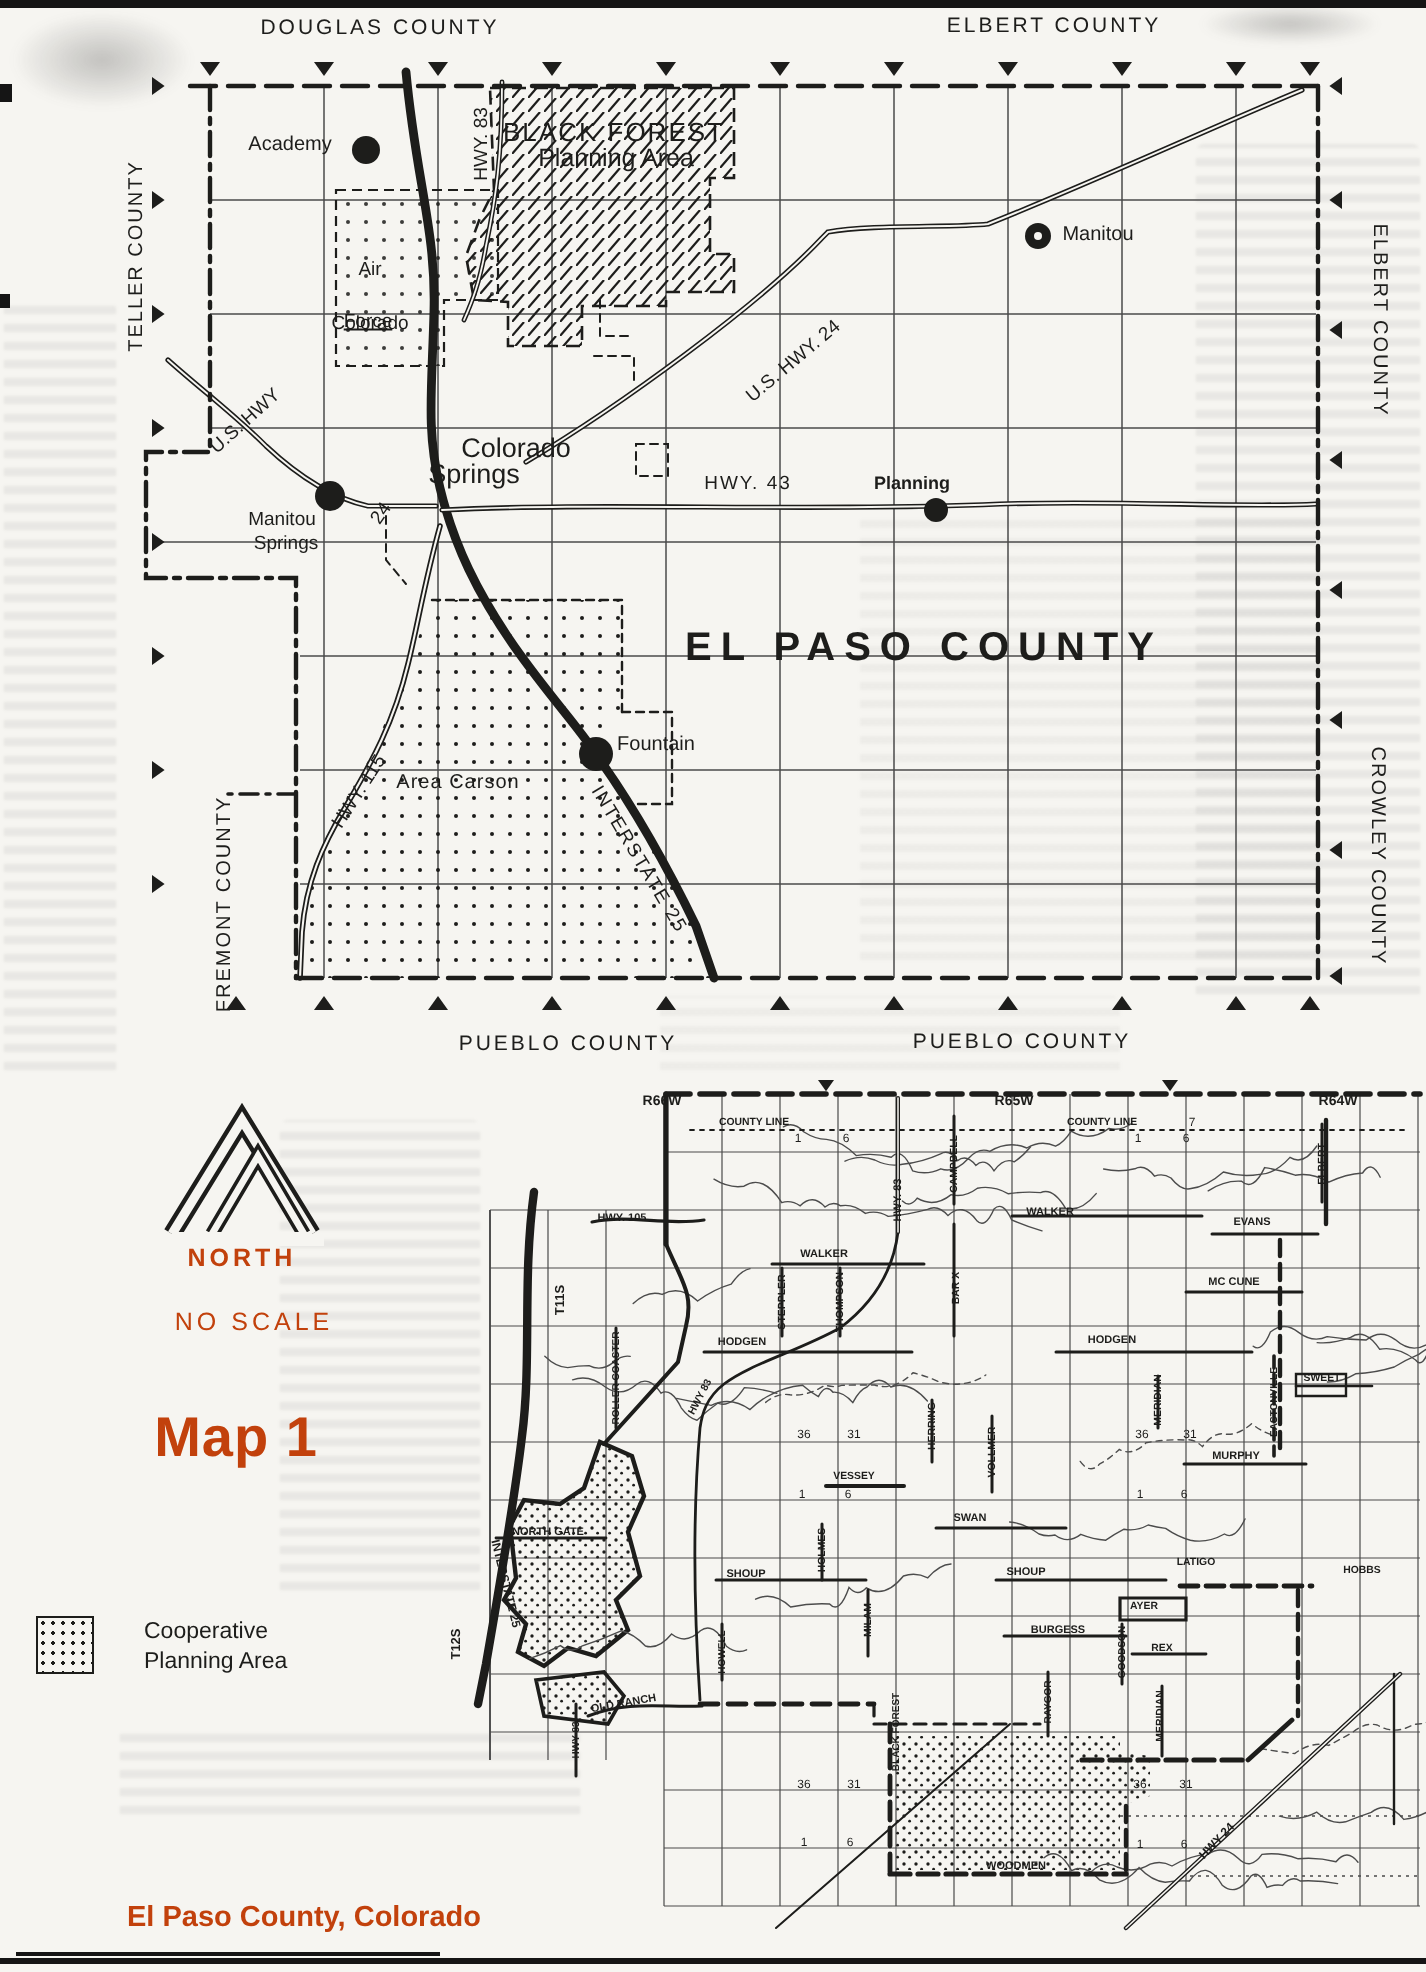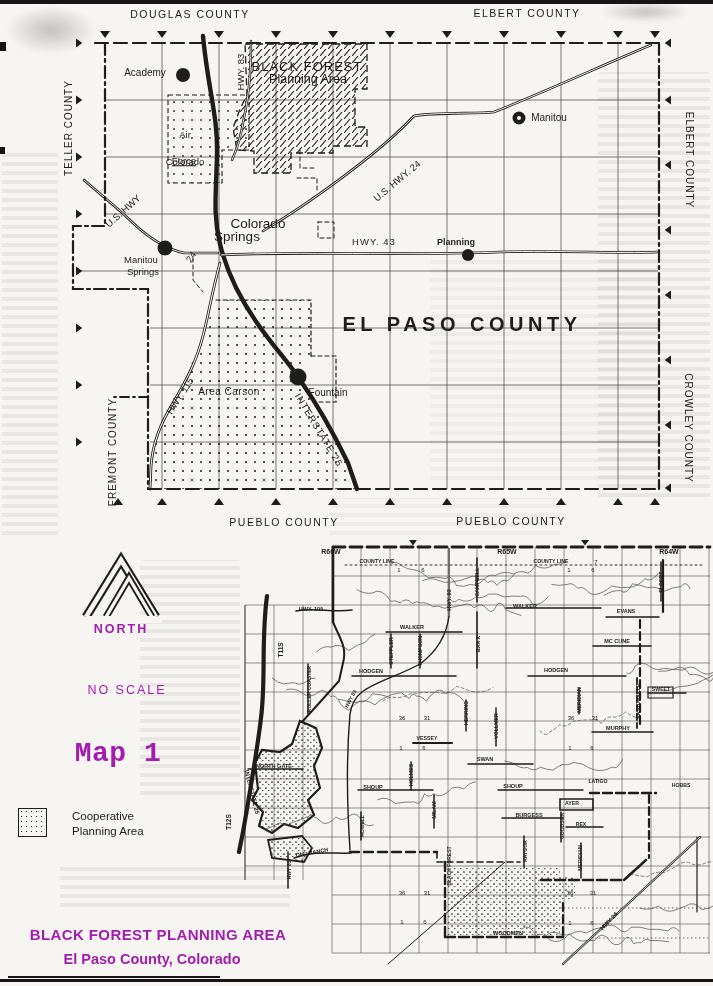--- a/index.html
+++ b/index.html
@@ -9,21 +9,21 @@
   .layer{position:absolute;left:0;top:0;width:713px;height:986px;}
   #labels{z-index:3;}
   .lbl{position:absolute;white-space:nowrap;color:#1d1d1b;line-height:1;}
   .bleed{position:absolute;z-index:1;
          background:repeating-linear-gradient(0deg,rgba(0,0,0,0) 0 5px,rgba(95,95,95,.09) 5px 9px);
          filter:blur(.7px);border-radius:4px;}
   .bleed.faint{background:repeating-linear-gradient(0deg,rgba(0,0,0,0) 0 5px,rgba(95,95,95,.055) 5px 9px);}
   .scanbar{position:absolute;background:#151515;z-index:4;}
   .smudge{position:absolute;z-index:1;filter:blur(2px);
           background:radial-gradient(closest-side,rgba(60,60,60,.28),rgba(60,60,60,0));}
-  .fixedlbl{position:absolute;z-index:3;white-space:nowrap;color:#a21caf;line-height:1;transform:translate(-50%,-50%);}
+  .fixedlbl{position:absolute;z-index:3;white-space:nowrap;color:#c2410c;line-height:1;transform:translate(-50%,-50%);}
   #north-word{font-size:12.5px;font-weight:700;letter-spacing:2px;}
   #no-scale{font-size:12.5px;letter-spacing:2px;}
   #map-title-1,#map-title-2{font-size:28px;font-weight:700;letter-spacing:.5px;}
   #legend-swatch{position:absolute;left:18px;top:808px;width:29px;height:29px;z-index:3;
       border:1.6px solid #1d1d1b;box-sizing:border-box;
       background-image:radial-gradient(#1d1d1b .8px,rgba(0,0,0,0) .95px);
       background-size:5px 5px;}
   #legend-text{position:absolute;left:72px;top:809px;z-index:3;font-size:11.5px;line-height:15px;}
   #footer-1{font-size:15px;font-weight:700;letter-spacing:.4px;}
   #footer-2{font-size:14.5px;font-weight:700;}
@@ -328,21 +328,21 @@
         <span class="lbl" style="left: 284px; top: 522px; font-size: 10.5px; letter-spacing: 1.5px; transform: translate(-50%, -50%);">PUEBLO COUNTY</span>
         <span class="lbl" style="left: 511px; top: 521px; font-size: 10.5px; letter-spacing: 1.5px; transform: translate(-50%, -50%);">PUEBLO COUNTY</span>
         <span class="lbl" style="left: 462px; top: 324px; font-size: 20px; font-weight: 700; letter-spacing: 4.5px; transform: translate(-50%, -50%);">EL PASO COUNTY</span>
         <span class="lbl" style="left: 145px; top: 73px; font-size: 10px; transform: translate(-50%, -50%);">Academy</span>
         <span class="lbl" style="left: 549px; top: 118px; font-size: 10px; transform: translate(-50%, -50%);">Manitou</span>
         <span class="lbl" style="left: 244px; top: 224px; font-size: 13.5px; transform: translate(-50%, -50%); margin-left: 14px;">Colorado</span>
         <span class="lbl" style="left: 237px; top: 237px; font-size: 13.5px; transform: translate(-50%, -50%);">Springs</span>
         <span class="lbl" style="left: 141px; top: 260px; font-size: 9.5px; transform: translate(-50%, -50%);">Manitou</span>
         <span class="lbl" style="left: 143px; top: 272px; font-size: 9.5px; transform: translate(-50%, -50%);">Springs</span>
         <span class="lbl" style="left: 456px; top: 242px; font-size: 9px; font-weight: 700; transform: translate(-50%, -50%);">Planning</span>
-        <span class="lbl" style="left: 328px; top: 373px; font-size: 10px; transform: translate(-50%, -50%); margin-top: 20px;">Fountain</span>
+        <span class="lbl" style="left: 328px; top: 373px; font-size: 10px; transform: translate(-50%, -50%);">Fountain</span>
         <span class="lbl" style="left: 241px; top: 72px; font-size: 9.5px; transform: translate(-50%, -50%) rotate(-90deg);">HWY. 83</span>
         <span class="lbl" style="left: 123px; top: 211px; font-size: 9.5px; transform: translate(-50%, -50%) rotate(-42deg);">U.S. HWY</span>
         <span class="lbl" style="left: 191px; top: 257px; font-size: 9.5px; transform: translate(-50%, -50%) rotate(-55deg);">24</span>
         <span class="lbl" style="left: 397px; top: 181px; font-size: 9.5px; transform: translate(-50%, -50%) rotate(-40deg);">U.S. HWY. 24</span>
         <span class="lbl" style="left: 374px; top: 242px; font-size: 9.5px; letter-spacing: 1px; transform: translate(-50%, -50%);">HWY. 43</span>
         <span class="lbl" style="left: 180px; top: 396px; font-size: 9.5px; transform: translate(-50%, -50%) rotate(-57deg);">HWY. 115</span>
         <span class="lbl" style="left: 319px; top: 430px; font-size: 9.5px; letter-spacing: 1px; transform: translate(-50%, -50%) rotate(59deg);">INTERSTATE 25</span>
         <span class="lbl" style="left: 307px; top: 66px; font-size: 13px; letter-spacing: 1px; transform: translate(-50%, -50%);">BLACK FOREST</span>
         <span class="lbl" style="left: 308px; top: 79px; font-size: 12.5px; transform: translate(-50%, -50%);">Planning Area</span>
         <span class="lbl" style="left: 185px; top: 135px; font-size: 9.5px; transform: translate(-50%, -50%);">Air</span>
@@ -419,22 +419,21 @@
         <span class="lbl" style="left: 570px; top: 893px; font-size: 6px; transform: translate(-50%, -50%);">36</span>
         <span class="lbl" style="left: 593px; top: 893px; font-size: 6px; transform: translate(-50%, -50%);">31</span>
         <span class="lbl" style="left: 402px; top: 922px; font-size: 6px; transform: translate(-50%, -50%);">1</span>
         <span class="lbl" style="left: 425px; top: 922px; font-size: 6px; transform: translate(-50%, -50%);">6</span>
         <span class="lbl" style="left: 570px; top: 923px; font-size: 6px; transform: translate(-50%, -50%);">1</span>
         <span class="lbl" style="left: 592px; top: 923px; font-size: 6px; transform: translate(-50%, -50%);">6</span>
       </div>
   </div>
 
   <span id="north-word" class="fixedlbl" style="left:121px;top:629px;">NORTH</span>
-  <span id="no-scale" class="fixedlbl" style="left:127px;top:690px;">NO SCALE</span>
-  <span id="map-title-1" class="fixedlbl" style="left:118px;top:754px;font-family:Liberation Mono, monospace;">Map 1</span>
+  <span id="no-scale" class="fixedlbl" style="left:127px;top:661px;">NO SCALE</span>
+  <span id="map-title-1" class="fixedlbl" style="left:118px;top:719px;">Map 1</span>
   <div id="legend-swatch"></div>
   <div id="legend-text">
     <div>Cooperative</div>
     <div>Planning Area</div>
   </div>
-  <span id="footer-1" class="fixedlbl" style="left:158px;top:934px;">BLACK FOREST PLANNING AREA</span>
   <span id="footer-2" class="fixedlbl" style="left:152px;top:959px;">El Paso County, Colorado</span>
 </div>
 
 </body></html>

